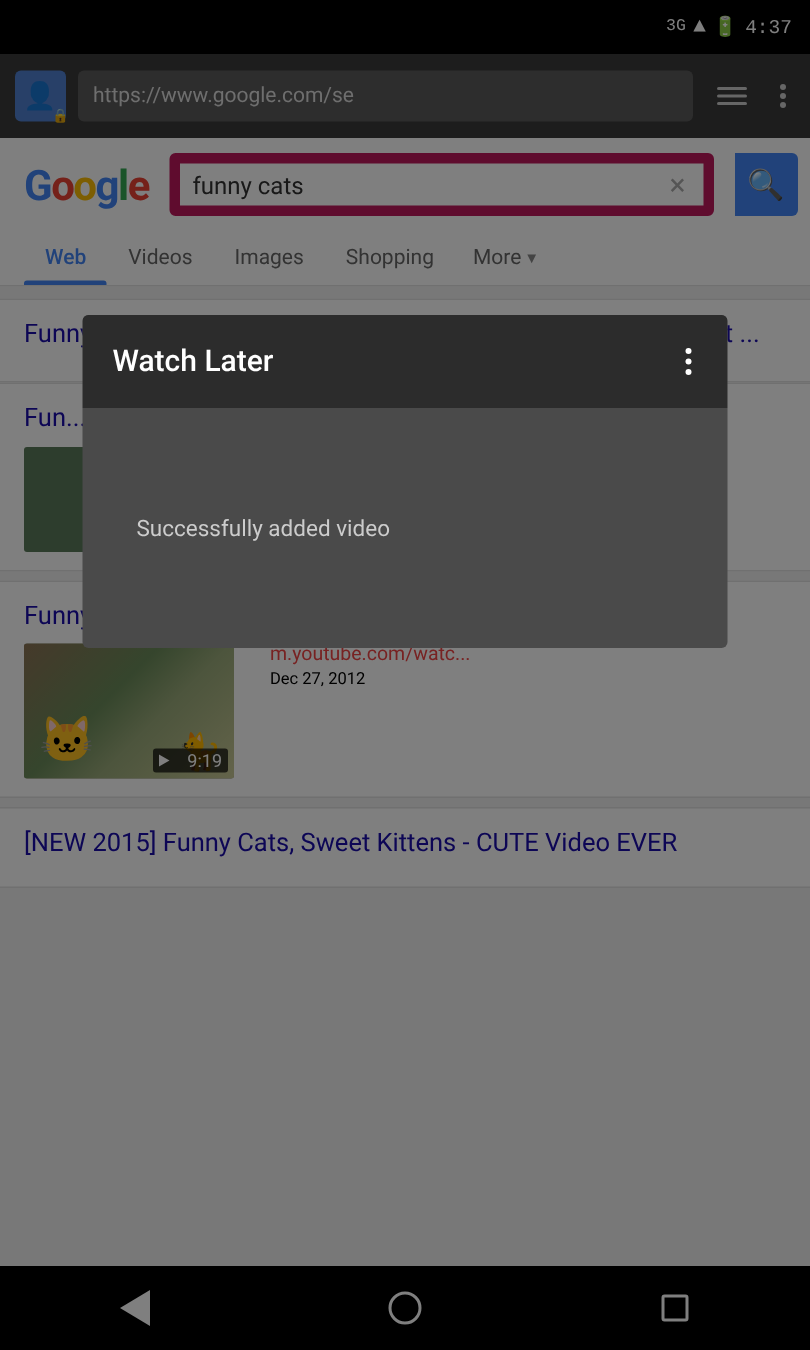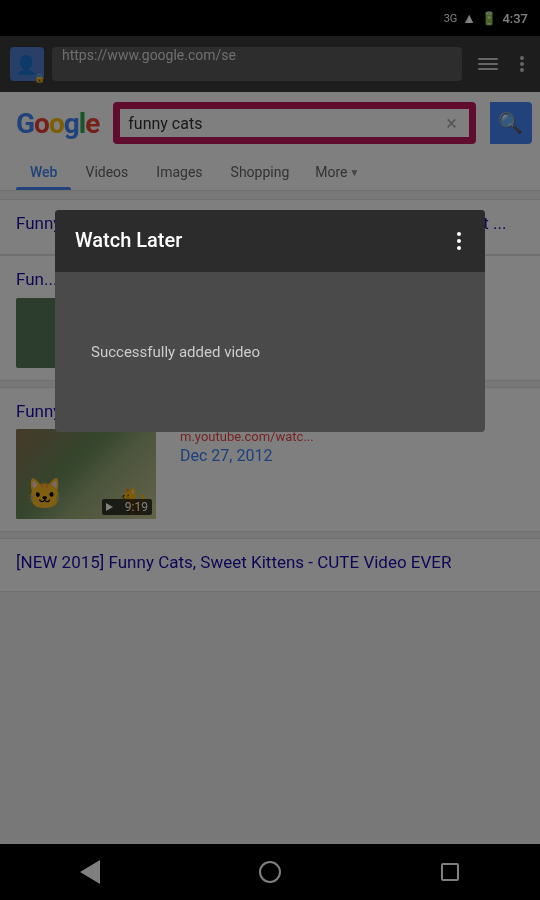--- a/index.html
+++ b/index.html
@@ -25,20 +25,21 @@
     }
     .status-bar-text {
       color: #fff;
       font-size: 13px;
       font-weight: 500;
     }
     .status-icons {
       display: flex;
       align-items: center;
       gap: 5px;
+      font-family: Liberation Mono, monospace;
     }
     .signal-icon {
       color: #fff;
       font-size: 11px;
     }
 
     
     .browser-bar {
       width: 100%;
       height: 56px;
@@ -67,20 +68,21 @@
       position: absolute;
       bottom: -2px;
       right: -2px;
     }
     .url-bar {
       flex: 1;
       height: 34px;
       background: #5a5a5a;
       border-radius: 4px;
       display: flex;
+      align-items: center;
       padding: 0 10px;
       color: #ddd;
       font-size: 14px;
       overflow: hidden;
       white-space: nowrap;
     }
     .browser-menu-icon {
       color: #ccc;
       font-size: 20px;
       padding: 4px 8px;
@@ -239,22 +241,22 @@
       font-size: 17px;
       line-height: 1.4;
       margin-bottom: 4px;
     }
     .result-meta {
       font-size: 13px;
       color: #ef4444;
       margin-bottom: 2px;
     }
     .result-date {
-      font-size: 16px;
-      color: #3b82f6;
+      font-size: 11px;
+      color: #000000;
     }
     .result-thumbnail {
       width: 140px;
       height: 90px;
       background: #8a8a6a;
       border-radius: 2px;
       margin-right: 12px;
       float: left;
       display: flex;
       align-items: flex-end;

